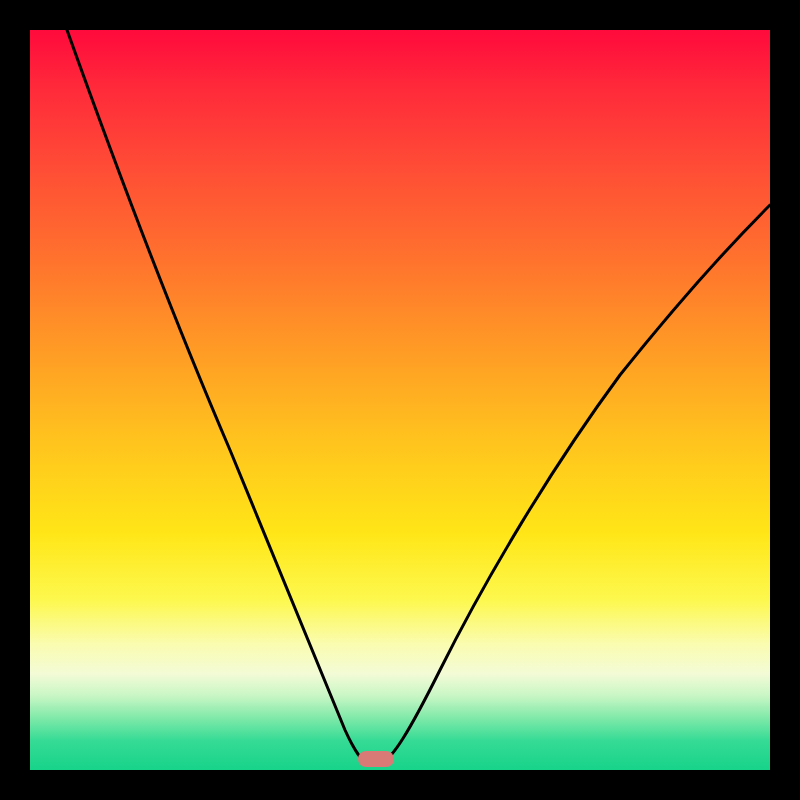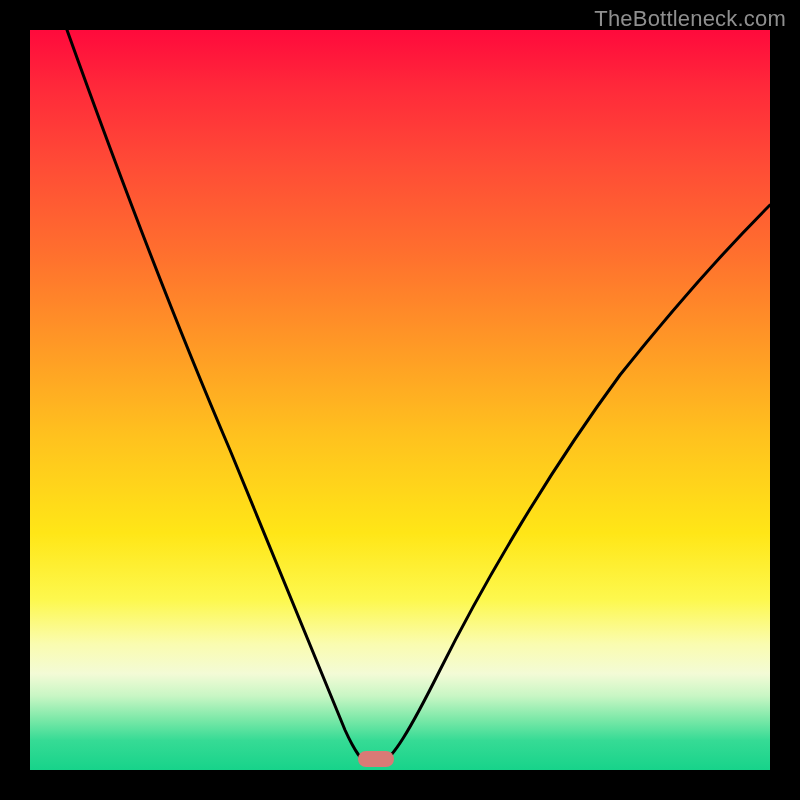--- a/index.html
+++ b/index.html
@@ -82,14 +82,13 @@
                C 325 722, 332 732, 340 735
                L 350 734
                C 362 730, 380 700, 410 640
                C 455 550, 520 440, 590 345
                C 650 270, 700 215, 740 175" fill="none" stroke="#000" stroke-width="3" stroke-linecap="round"></path>
     </svg>
 
     <div class="marker" style="left:46.8%; top:98.5%;"></div>
   </div>
 
-  <div class="watermark">TheBottleneck.com</div>
 </div>
 
 </body></html>

